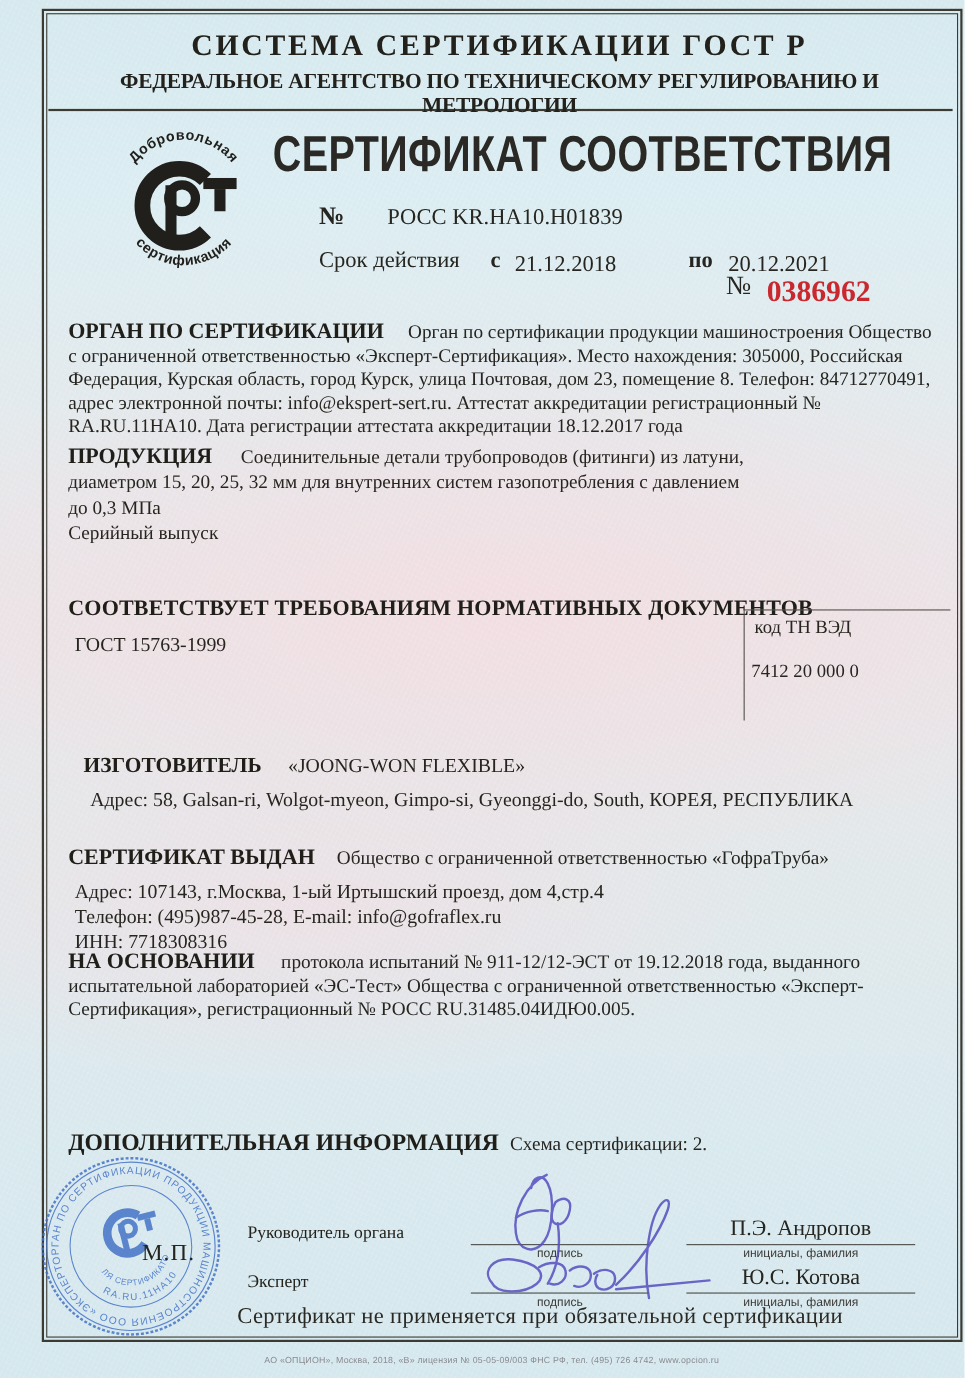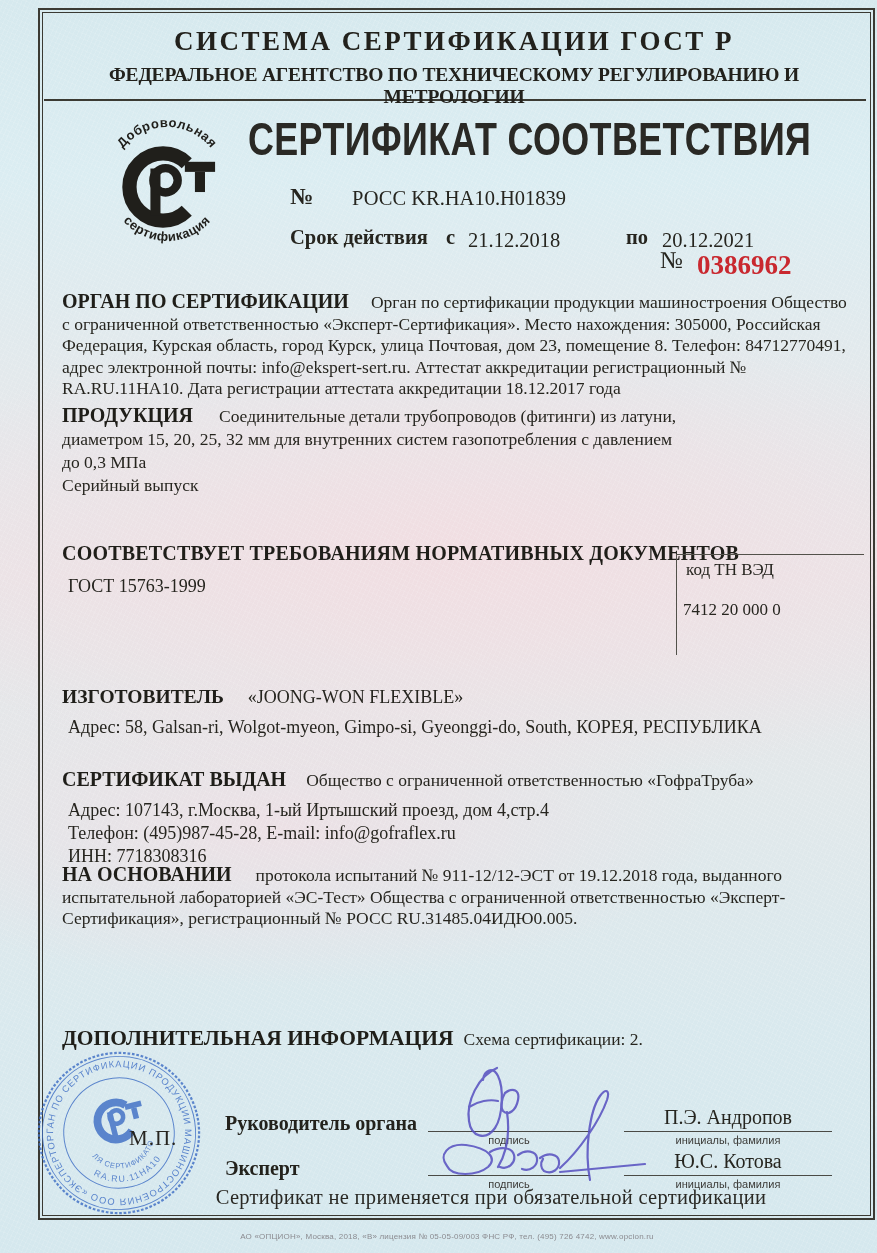--- a/index.html
+++ b/index.html
@@ -19,21 +19,21 @@
   #header-sep{left:44px;top:99px;width:822px;border-top:2px solid #3b3a33;z-index:2;}
   
   .hdr1{left:44px;top:26px;width:820px;text-align:center;font-weight:bold;font-size:27px;letter-spacing:2.5px;color:#22211c;z-index:3;}
   .hdr2{left:44px;top:64px;width:820px;text-align:center;font-weight:bold;font-size:19.5px;letter-spacing:-0.2px;color:#22211c;z-index:3;}
   
   .doc-title{left:248px;top:112px;font-family:"Liberation Sans",sans-serif;font-weight:bold;font-size:46px;
     transform:scaleX(.78);transform-origin:left top;white-space:nowrap;color:#2a2925;letter-spacing:.5px;z-index:3;}
   
   .no-lbl{left:290px;top:184px;font-weight:bold;font-size:23px;z-index:3;}
   .no-val{left:352px;top:187px;font-size:20.5px;z-index:3;}
-  .term-lbl{left:290px;top:226px;font-weight:bold;font-size:20.5px;z-index:3;}
+  .term-lbl{left:290px;top:226px;font-weight:normal;font-size:20.5px;z-index:3;}
   .term-c{left:446px;top:226px;font-weight:bold;font-size:20.5px;z-index:3;}
   .term-from{left:468px;top:229px;font-size:20.5px;z-index:3;}
   .term-po{left:626px;top:226px;font-weight:bold;font-size:20.5px;z-index:3;}
   .term-to{left:662px;top:229px;font-size:20.5px;z-index:3;}
   .blank-no-sign{left:660px;top:247px;font-size:24px;z-index:3;}
   .blank-no-val{left:697px;top:250px;font-family:Liberation Serif, serif;font-weight:bold;font-size:27px;color:#c9282f;letter-spacing:0;z-index:3;}
   
   .sec{z-index:3;}
   .sec .lab{font-weight:bold;font-size:20px;color:#1f1e19;}
   .body-txt{font-size:17.5px;line-height:21.5px;}
@@ -43,37 +43,37 @@
   #sec-product .ptxt{width:616px;font-size:17.5px;line-height:23px;}
   #sec-product .lab{margin-right:26px;}
   .codebox{position:absolute;border-top:1.5px solid #52514a;border-left:1.5px solid #52514a;padding:5px 0 0 9px;font-size:17px;}
   #box-ok{left:614px;top:21px;width:178px;height:88px;}
   #box-ok .cb-lines{margin-top:7px;line-height:19px;margin-left:-3px;}
   #sec-conform{left:62px;top:542px;width:792px;height:125px;}
   #sec-conform .lab{letter-spacing:.2px;}
   #sec-conform .gost{margin:11px 0 0 6px;font-size:18px;}
   #box-tnved{left:614px;top:12px;width:178px;height:95px;}
   #box-tnved .cb-lines{margin-top:20px;line-height:19px;margin-left:-3px;}
-  #sec-manuf{left:62px;top:686px;width:790px;}
+  #sec-manuf{left:76px;top:686px;width:790px;}
   #sec-manuf .lab{margin-right:24px;font-size:19.5px;}
   #sec-manuf .mname{font-size:18px;}
   #sec-manuf .maddr{margin:9px 0 0 6px;font-size:18px;}
   #sec-issued{left:62px;top:768px;width:790px;}
   #sec-issued .lab{margin-right:20px;}
   #sec-issued .iname{font-size:17.5px;}
   #sec-issued .ilines{margin:8px 0 0 6px;font-size:18px;line-height:23px;}
   #sec-basis{left:62px;top:864px;width:788px;font-size:17.5px;line-height:21.5px;}
   #sec-basis .lab{margin-right:24px;}
   #sec-add{left:62px;top:1026px;width:790px;}
   #sec-add .lab{font-size:21.5px;}
   #sec-add .atxt{font-size:17.5px;margin-left:10px;}
   
   #stamp{left:30px;top:1044px;transform:rotate(-14deg);z-index:2;opacity:.82;}
   #mp{left:88px;top:1126px;font-size:21px;letter-spacing:1px;color:#26241f;z-index:4;margin-left:41px;}
-  .role{font-weight:bold;font-size:20px;color:#23221c;z-index:3;}
+  .role{font-weight:normal;font-size:16px;color:#23221c;z-index:3;}
   #role1{left:225px;top:1112px;}
   #role2{left:225px;top:1157px;}
   .sigline{border-top:1.2px solid #4a4a45;z-index:3;}
   #sl1{left:428px;top:1131px;width:162px;} #sl2{left:428px;top:1175px;width:162px;}
   #nl1{left:624px;top:1131px;width:208px;} #nl2{left:624px;top:1175px;width:208px;}
   .cap{font-family:"Liberation Sans",sans-serif;font-size:11px;color:#3c3b38;text-align:center;z-index:3;}
   #cap-s1{left:428px;top:1134px;width:162px;} #cap-s2{left:428px;top:1178px;width:162px;}
   #cap-n1{left:624px;top:1134px;width:208px;} #cap-n2{left:624px;top:1178px;width:208px;}
   .signame{font-size:20px;text-align:center;z-index:3;}
   #name1{left:624px;top:1106px;width:208px;} #name2{left:624px;top:1150px;width:208px;}

